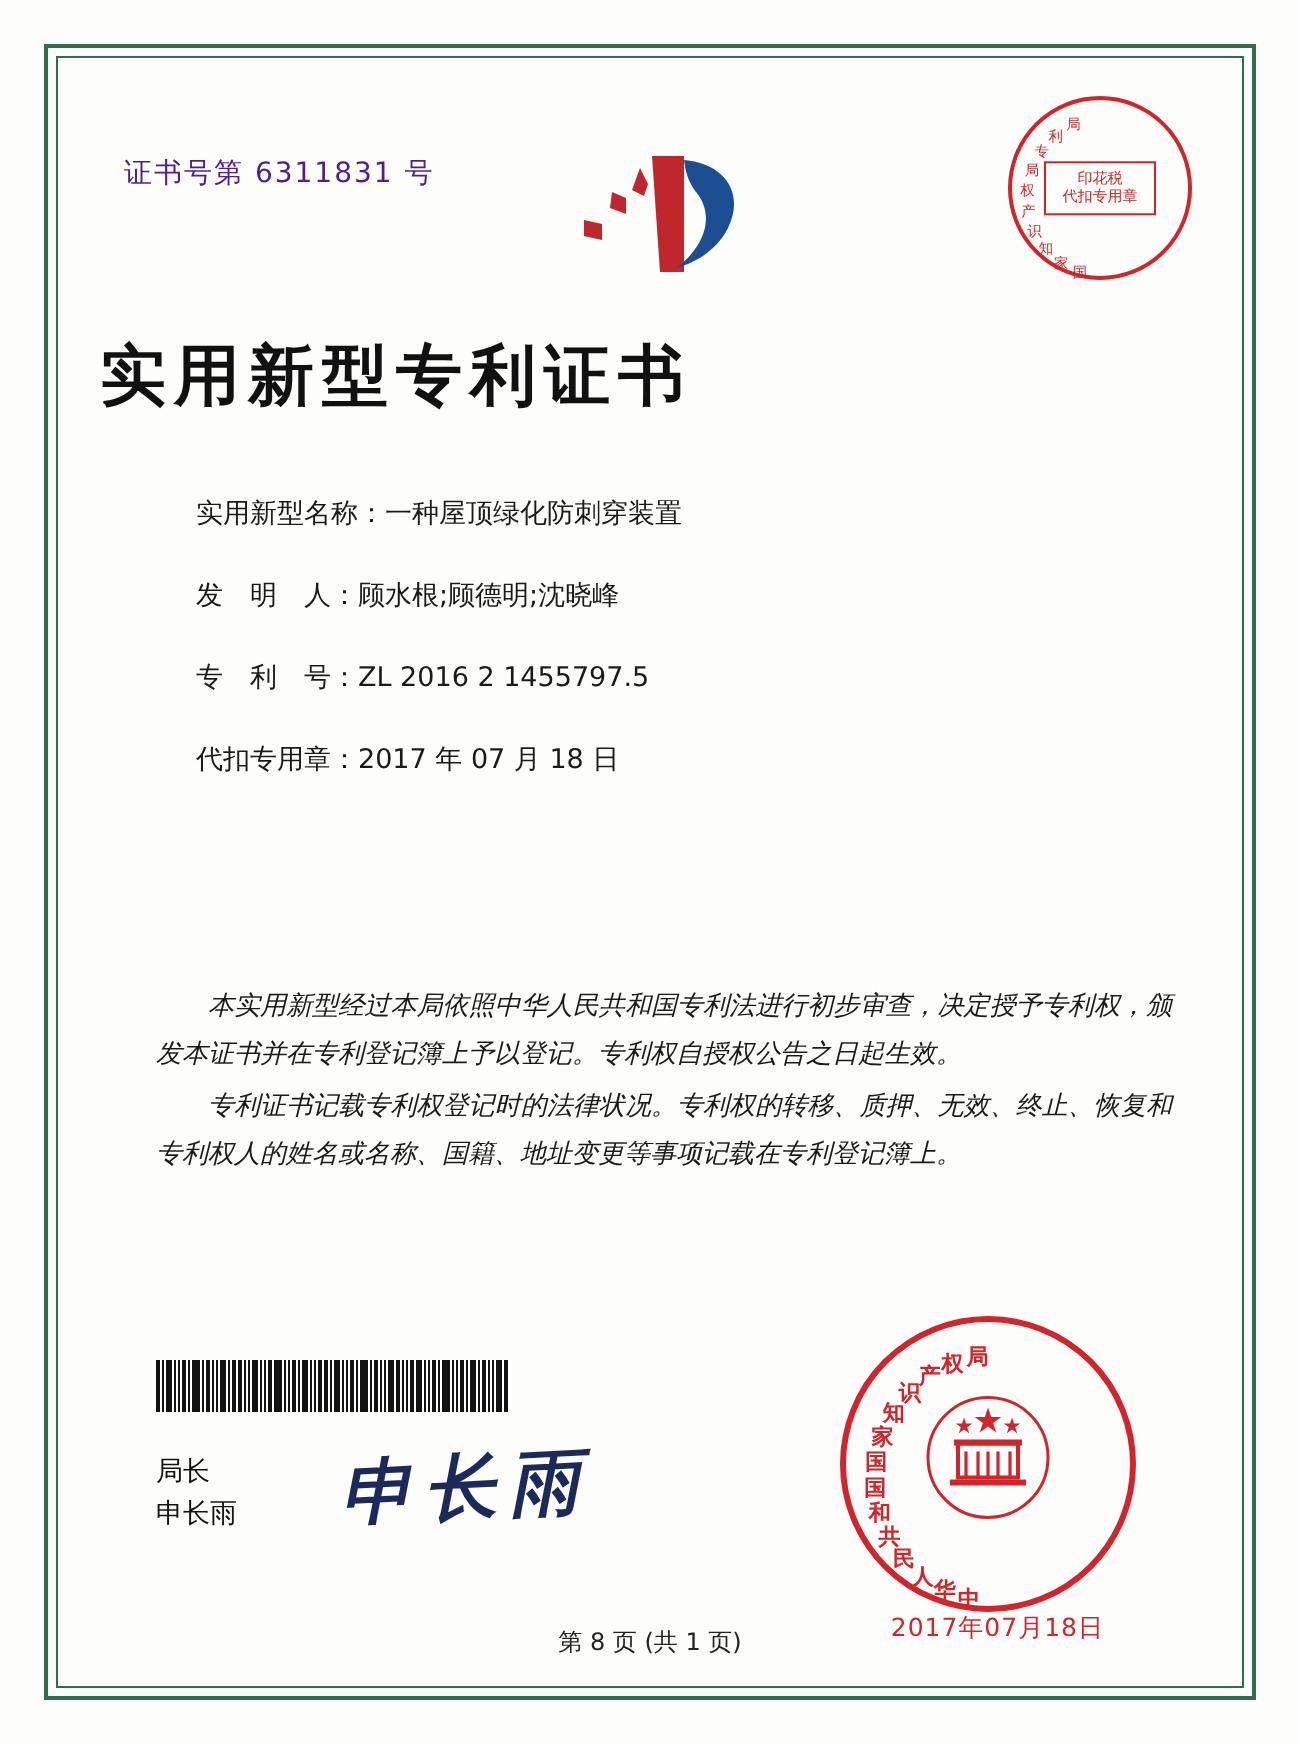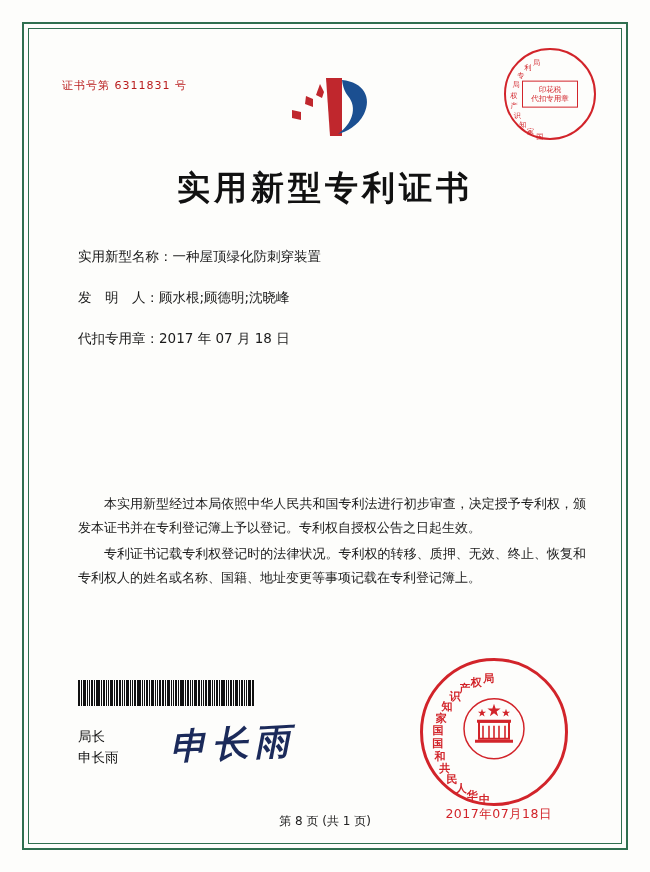--- a/index.html
+++ b/index.html
@@ -42,23 +42,23 @@
     left: 50px;
     top: 48px;
     right: 50px;
     bottom: 40px;
   }
   
   .cert-no {
     position: absolute;
     left: 12px;
     top: 30px;
-    font-size: 11px;
+    font-size: 14px;
     letter-spacing: 1px;
-    color: #b91c1c;
+    color: #4c1d95;
     font-family: "DejaVu Sans", sans-serif;
   }
   
   .logo {
     position: absolute;
     left: 218px;
     top: 20px;
     width: 120px;
     height: 75px;
   }
@@ -99,21 +99,21 @@
     line-height: 1.25;
     font-family: "DejaVu Sans", sans-serif;
     width: 46px;
   }
   
   .title {
     position: absolute;
     left: 0;
     right: 0;
     top: 118px;
-    text-align: center;
+    text-align: left;
     font-size: 33px;
     font-weight: bold;
     letter-spacing: 4px;
     font-family: "DejaVu Sans", sans-serif;
     color: #111;
   }
   
   .fields {
     position: absolute;
     left: 28px;
@@ -122,39 +122,41 @@
   }
   .field {
     font-size: 13.5px;
     margin-bottom: 23px;
     font-family: "DejaVu Sans", sans-serif;
     color: #1a1a1a;
     white-space: nowrap;
   }
   .field .label {
     display: inline;
+    margin-left: 20px;
   }
   .field .value {
     display: inline;
   }
   
   .body-text {
     position: absolute;
     left: 28px;
     right: 14px;
     top: 444px;
     font-size: 13px;
     line-height: 1.85;
     font-family: "DejaVu Sans", sans-serif;
     color: #1a1a1a;
     text-align: justify;
   }
   .body-text p {
     margin: 0 0 2px 0;
     text-indent: 26px;
+    font-style: italic;
   }
   
   .barcode {
     position: absolute;
     left: 28px;
     top: 632px;
     width: 178px;
     height: 26px;
     overflow: hidden;
     display: flex;
@@ -279,20 +281,23 @@
     </div>
 
     <div class="title">实用新型专利证书</div>
 
     <div class="fields">
       <div class="field">
         <span class="label">实用新型名称：</span><span class="value">一种屋顶绿化防刺穿装置</span>
       </div>
       <div class="field">
         <span class="label">发　明　人：</span><span class="value">顾水根;顾德明;沈晓峰</span>
+      </div>
+      <div class="field">
+        <span class="label">专　利　号：</span><span class="value">ZL 2016 2 1455797.5</span>
       </div>
       <div class="field">
         <span class="label">代扣专用章：</span><span class="value">2017 年 07 月 18 日</span>
       </div>
     </div>
 
     <div class="body-text">
       <p>本实用新型经过本局依照中华人民共和国专利法进行初步审查，决定授予专利权，颁发本证书并在专利登记簿上予以登记。专利权自授权公告之日起生效。</p>
       <p>专利证书记载专利权登记时的法律状况。专利权的转移、质押、无效、终止、恢复和专利权人的姓名或名称、国籍、地址变更等事项记载在专利登记簿上。</p>
     </div>

